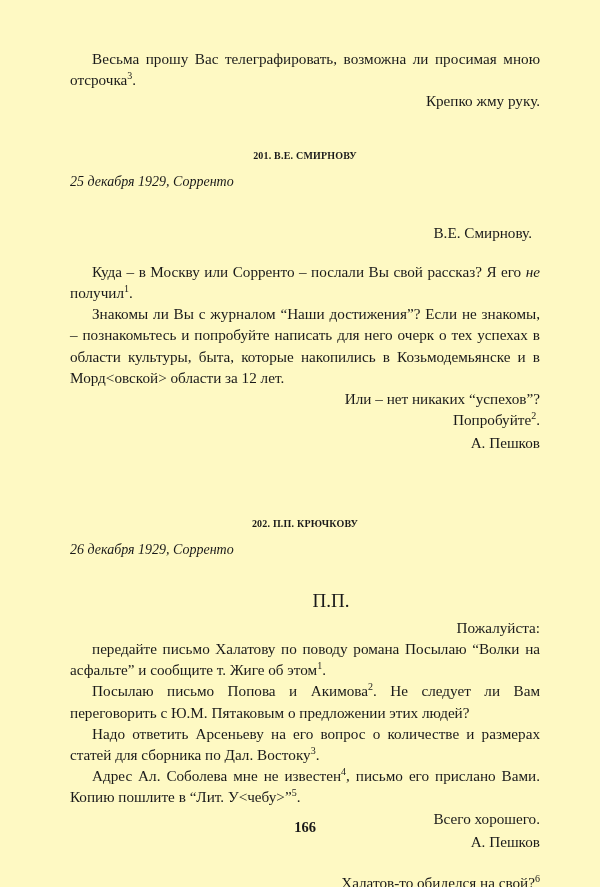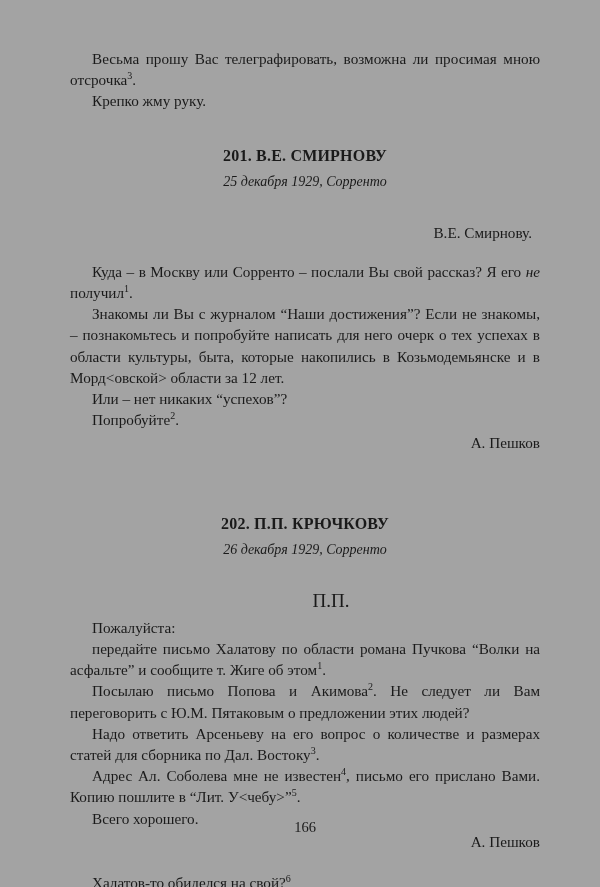--- a/index.html
+++ b/index.html
@@ -11,54 +11,53 @@
     height: 887px;
     background: #ffffff;
     font-family: "Liberation Serif", "DejaVu Serif", serif;
     color: #1a1a1a;
     overflow: hidden;
   }
   .page {
     position: relative;
     width: 600px;
     height: 887px;
-    background: #a3a3a3;
+    background: #fef9c3;
   }
   .content {
     position: absolute;
     left: 70px;
     top: 48px;
     width: 470px;
   }
   p {
     margin: 0;
     font-size: 15.2px;
     line-height: 21.2px;
     text-align: justify;
     text-justify: inter-word;
     -webkit-hyphens: none;
     hyphens: none;
   }
   p.indent {
     text-indent: 22px;
   }
   p.last-line-left {
-    text-align: left;
+    text-align: right;
   }
   .letter-title {
     margin: 0;
     text-align: center;
     font-weight: bold;
-    font-size: 16px;
+    font-size: 10px;
     line-height: 20px;
     letter-spacing: 0.2px;
   }
   .letter-date {
     margin: 0;
-    text-align: center;
     font-style: italic;
     font-size: 14px;
     line-height: 20px;
   }
   .addressee {
     margin: 8px;
     text-align: right;
     font-size: 15.2px;
     line-height: 21.2px;
   }
@@ -88,21 +87,21 @@
   .sp-sign-date { height: 20px; }
   .sp-block-201-202 { height: 40px; }
   .sp-date2-body { height: 24px; }
   .sp-sign2-ps { height: 20px; }
   .page-number {
     position: absolute;
     left: 10px;
     right: 0;
     top: 818px;
     text-align: center;
-    font-weight: normal;
+    font-weight: bold;
     font-size: 14.5px;
     line-height: 18px;
   }
 </style>
 </head>
 <body>
 
 <div class="page">
 
   <div class="content">
@@ -147,21 +146,21 @@
     <div class="sp-title-date"></div>
 
     <div class="letter-date">26 декабря 1929, Сорренто</div>
 
     <div class="sp-date2-body"></div>
 
     <div class="salutation">П.П.</div>
 
     <p class="indent last-line-left"><span>Пожалуйста:</span></p>
 
-    <p class="indent"><span>передайте письмо Халатову по области романа Пучкова “Волки на асфальте” и сообщите т. Жиге об этом</span><sup>1</sup><span>.</span></p>
+    <p class="indent"><span>передайте письмо Халатову по поводу романа Посылаю “Волки на асфальте” и сообщите т. Жиге об этом</span><sup>1</sup><span>.</span></p>
 
     <p class="indent"><span>Посылаю письмо Попова и Акимова</span><sup>2</sup><span>. Не следует ли Вам переговорить с Ю.М. Пятаковым о предложении этих людей?</span></p>
 
     <p class="indent"><span>Надо ответить Арсеньеву на его вопрос о количестве и размерах статей для сборника по Дал. Востоку</span><sup>3</sup><span>.</span></p>
 
     <p class="indent"><span>Адрес Ал. Соболева мне не известен</span><sup>4</sup><span>, письмо его прислано Вами. Копию пошлите в “Лит. У&lt;чебу&gt;”</span><sup>5</sup><span>.</span></p>
 
     <p class="indent last-line-left"><span>Всего хорошего.</span></p>
 
     <div class="sp-body-sign"></div>

